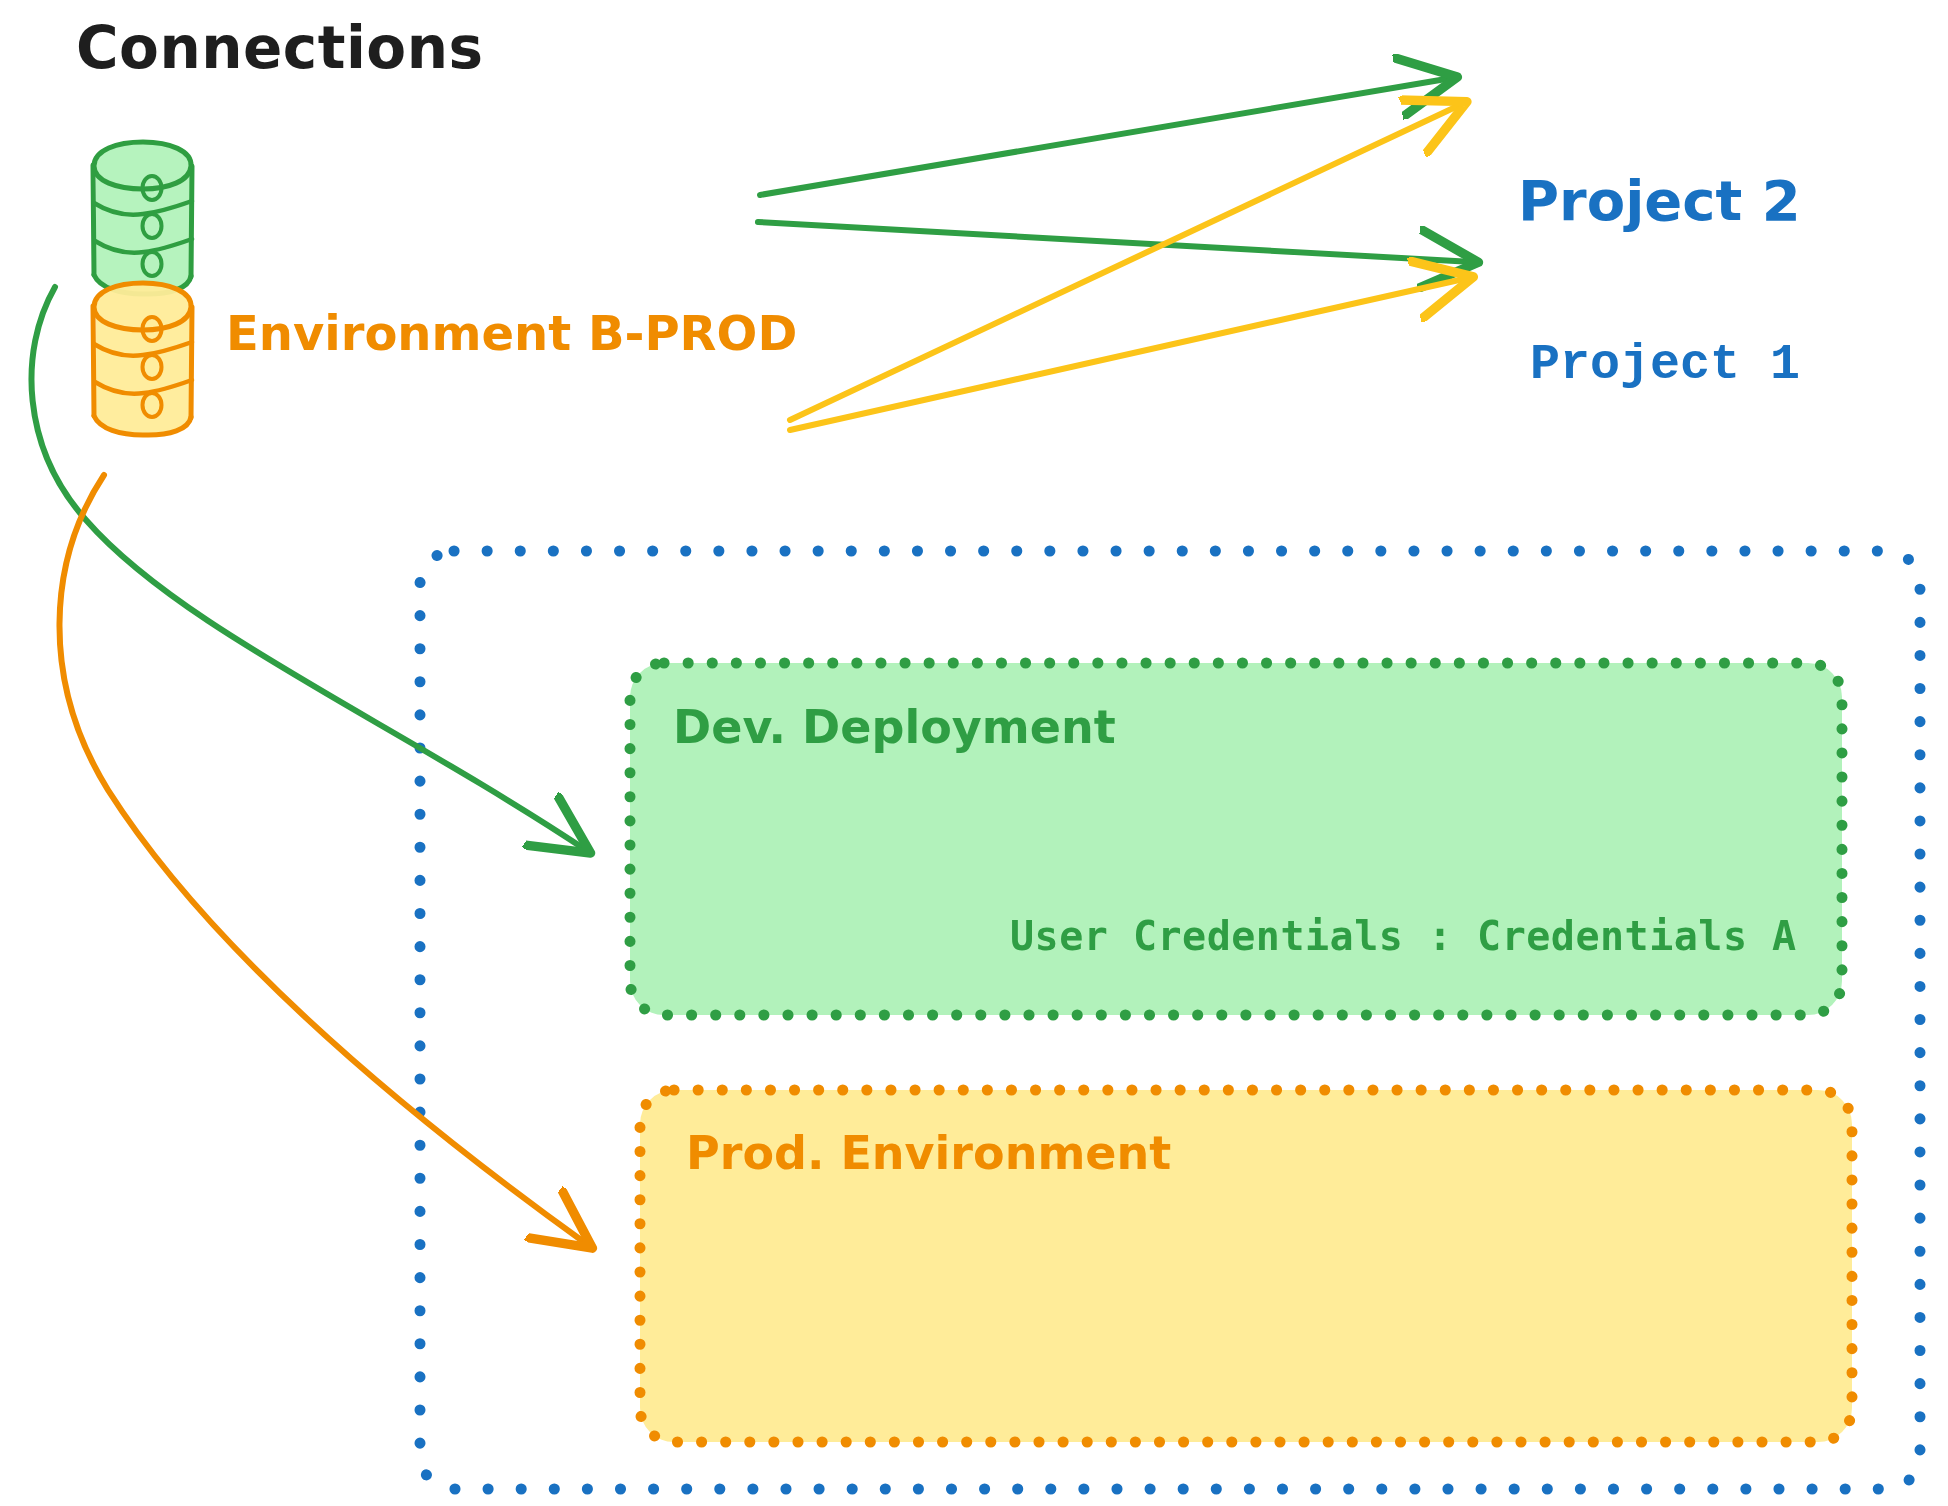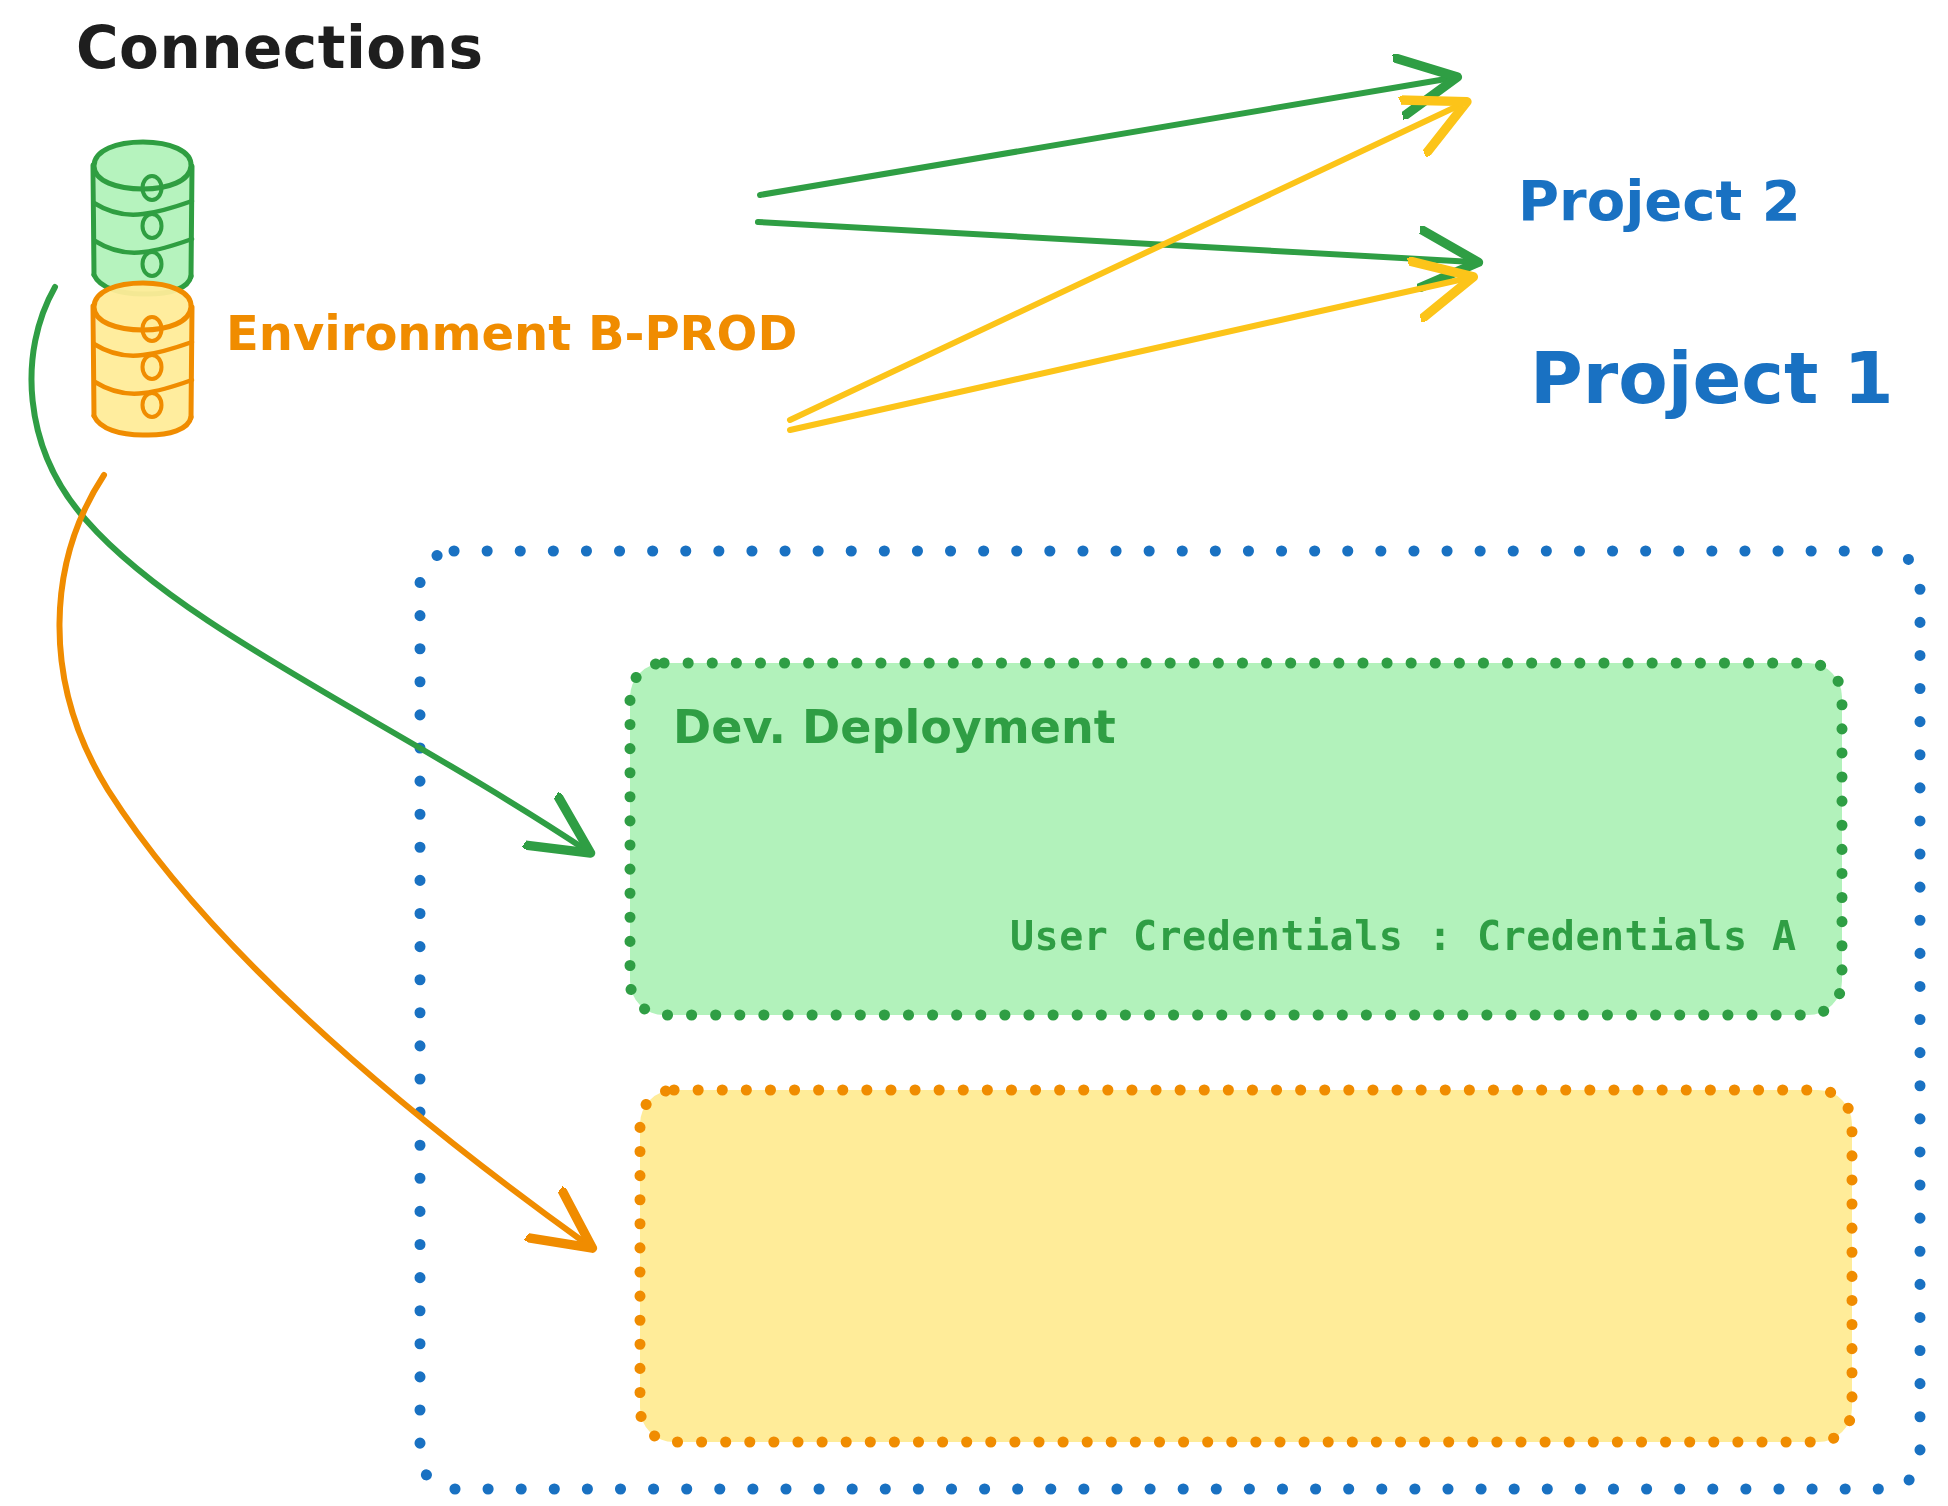--- a/index.html
+++ b/index.html
@@ -108,21 +108,22 @@
   </svg>
 
   <div class="hand" style="position:absolute; left:68px; top:14px; font-size:58px; color:#1e1e1e; letter-spacing:0.5px;">Connections</div>
 
 
   <div class="hand" style="position:absolute; left:218px; top:305px; font-size:48px; color:#f08c00; white-space:nowrap;">Environment B-PROD</div>
 
 
   <div class="hand" style="position:absolute; left:1510px; top:168px; font-size:56px; color:#1971c2; white-space:nowrap;text-align:center;">Project 2</div>
 
-  <div class="hand" style="position:absolute; left:1522px; top:336px; font-size:72px; color:#1971c2; white-space:nowrap;">Project 1</div>
+  <div class="hand" style="position:absolute; left:1522px; top:336px; font-size:50px; color:#1971c2; white-space:nowrap;font-family:Liberation Mono, monospace;">Project 1</div>
 
   <div class="hand" style="position:absolute; left:665px; top:700px; font-size:46px; color:#2f9e44; white-space:nowrap;">Dev. Deployment</div>
 
   <div class="mono" style="position:absolute; left:1010px; top:913px; font-size:40px; color:#2f9e44; white-space:nowrap; letter-spacing:0.5px;">User Credentials : Credentials A</div>
 
+  <div class="hand" style="position:absolute; left:678px; top:1126px; font-size:46px; color:#f08c00; white-space:nowrap;">Prod. Environment</div>
 
 
 </div>
 
 </body></html>

